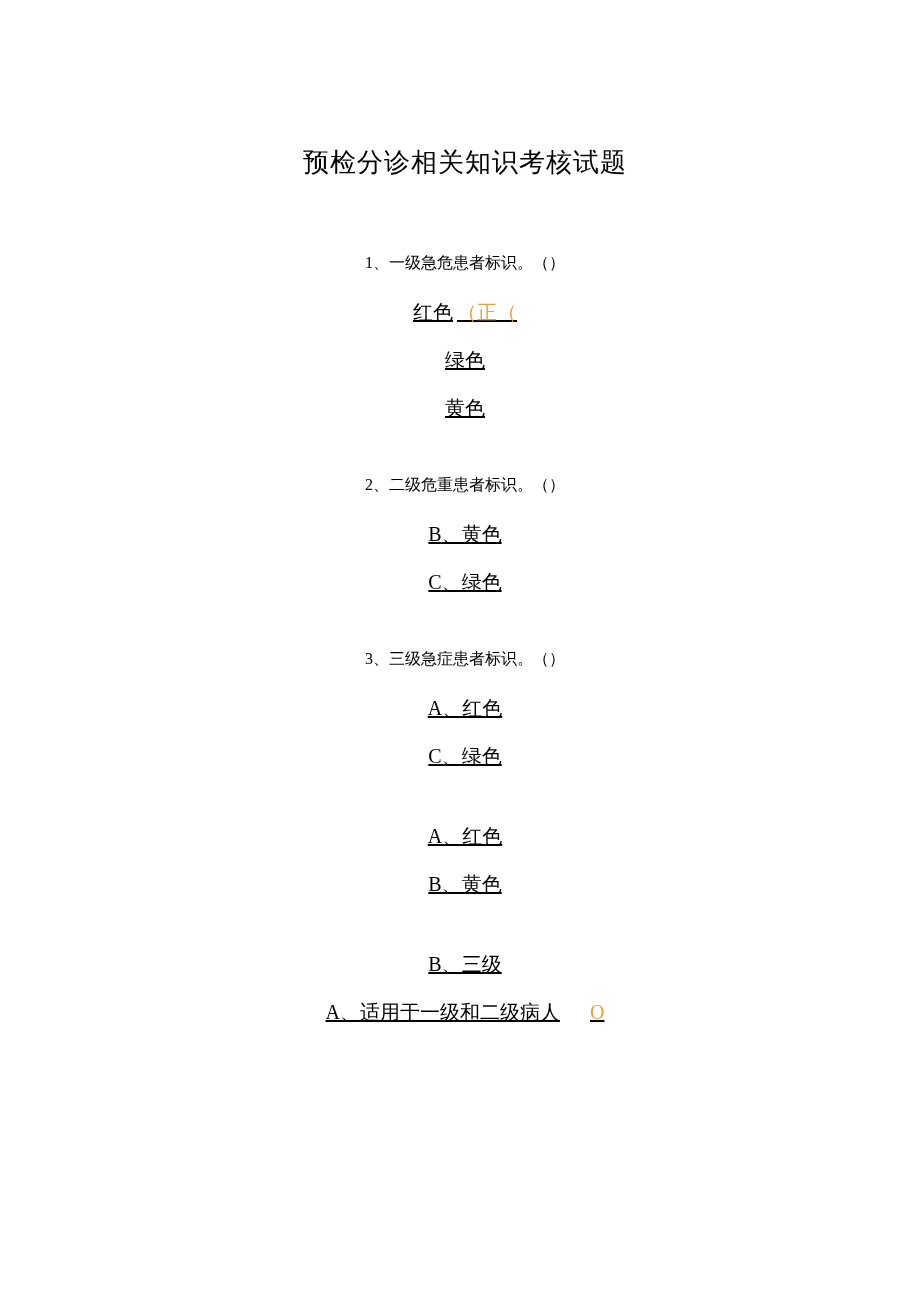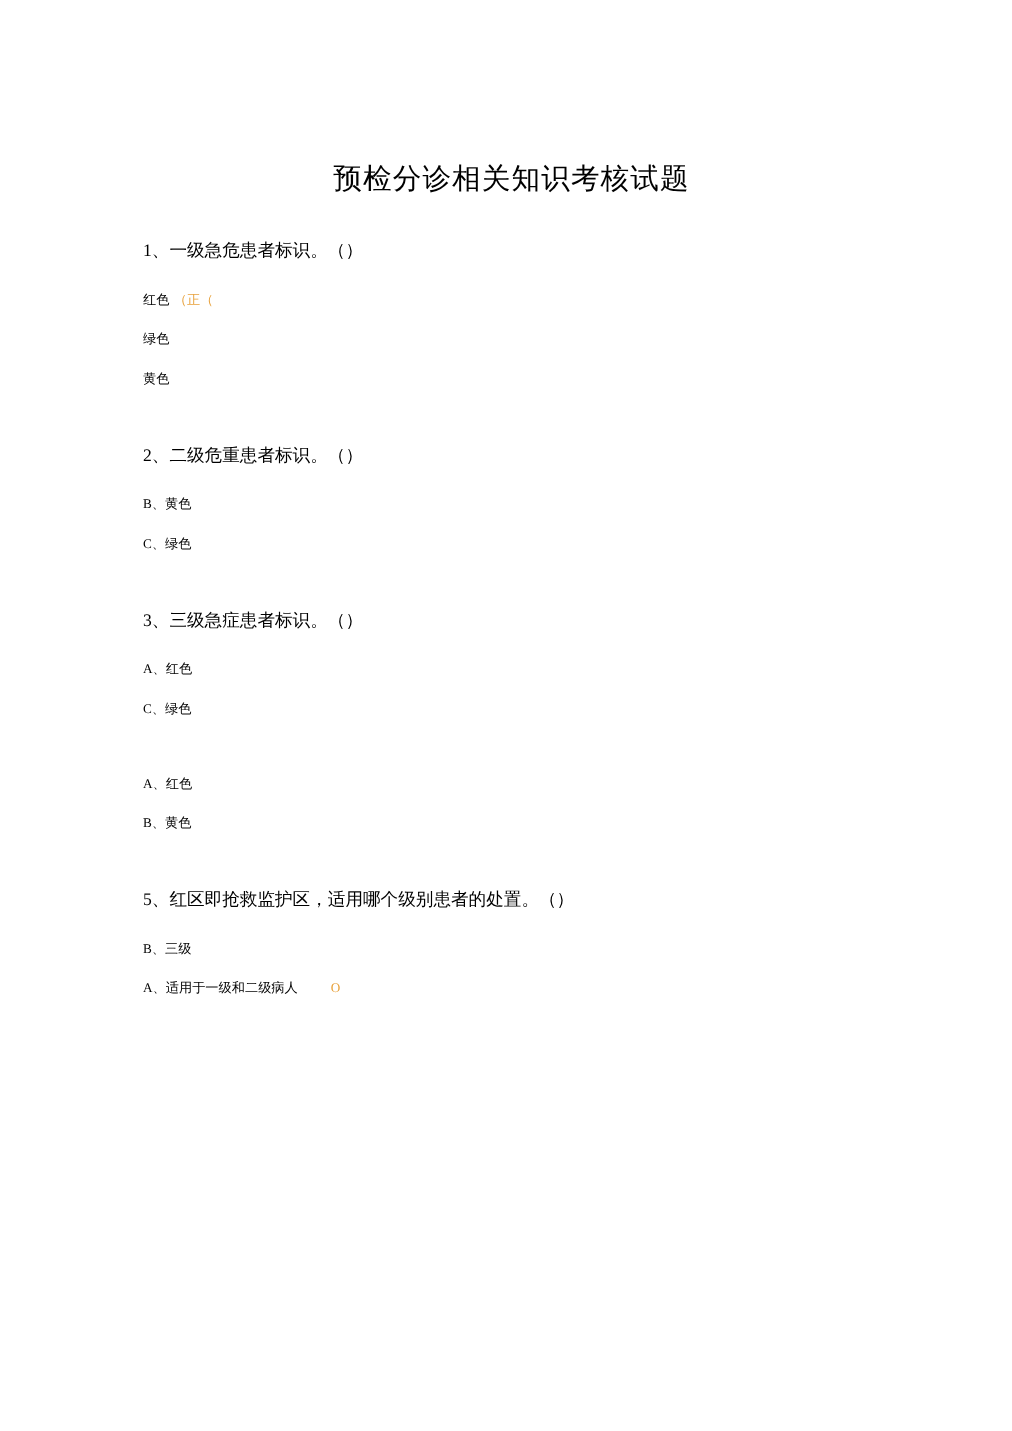--- a/index.html
+++ b/index.html
@@ -8,35 +8,37 @@
       height: 1301px;
       background: #ffffff;
       font-family: "SimSun", "宋体", serif;
       color: #000000;
       padding: 145px 120px 0 130px;
     }
     .title {
       text-align: center;
       font-size: 26px;
       font-weight: normal;
-      margin-bottom: 37px;
+      margin-bottom: 71px;
       letter-spacing: 1px;
     }
     .question-block {
       margin-bottom: 50px;
+      text-align: center;
     }
     .question-text {
       font-size: 16px;
       line-height: 1.5;
       margin-bottom: 22px;
     }
     .option {
-      font-size: 12px;
+      font-size: 20px;
       line-height: 1.5;
       margin-bottom: 18px;
+      text-decoration: underline;
     }
     .answer-mark {
       color: #e8a23d;
       margin-left: 4px;
     }
     .answer-mark-spaced {
       color: #e8a23d;
       margin-left: 30px;
     }
   </style>
@@ -65,18 +67,17 @@
   <p class="option">A、红色</p>
   <p class="option">C、绿色</p>
 </div>
 
 <div class="question-block">
   <p class="option">A、红色</p>
   <p class="option">B、黄色</p>
 </div>
 
 <div class="question-block">
-  <p class="question-text">5、红区即抢救监护区，适用哪个级别患者的处置。（）</p>
   <p class="option">B、三级</p>
   <p class="option">
     <span>A、适用于一级和二级病人</span><span class="answer-mark-spaced">O</span>
   </p>
 </div>
 
 </body></html>

